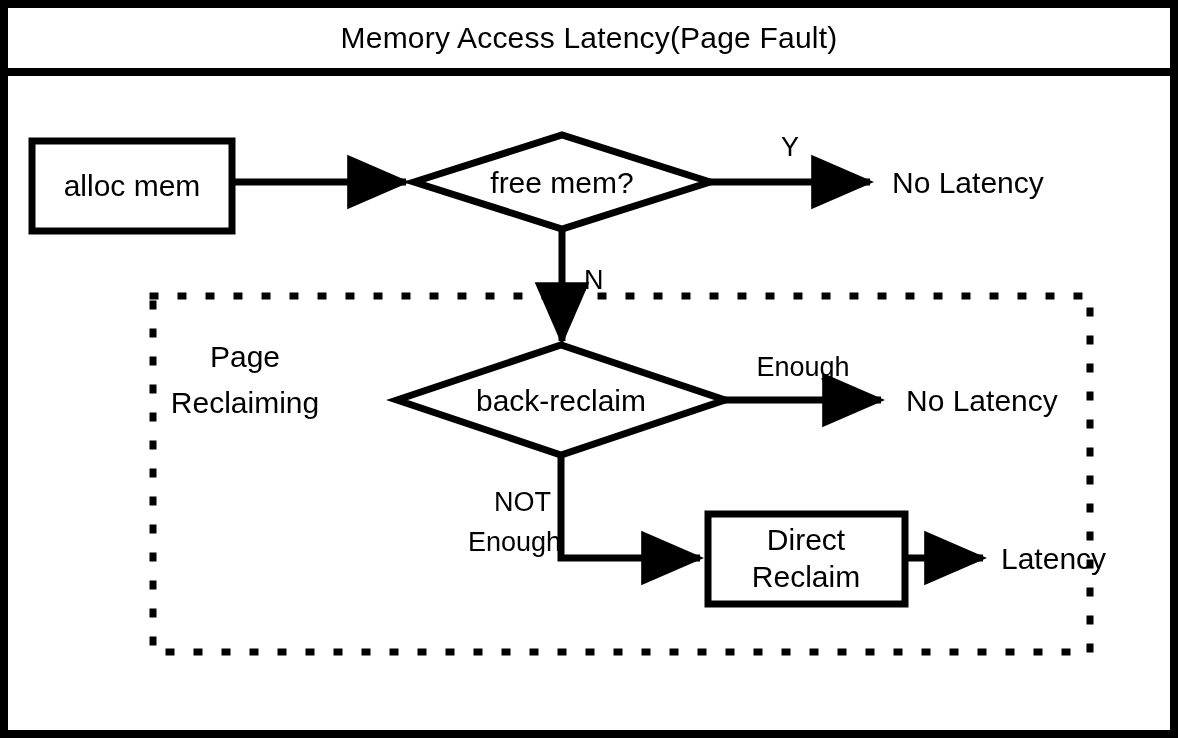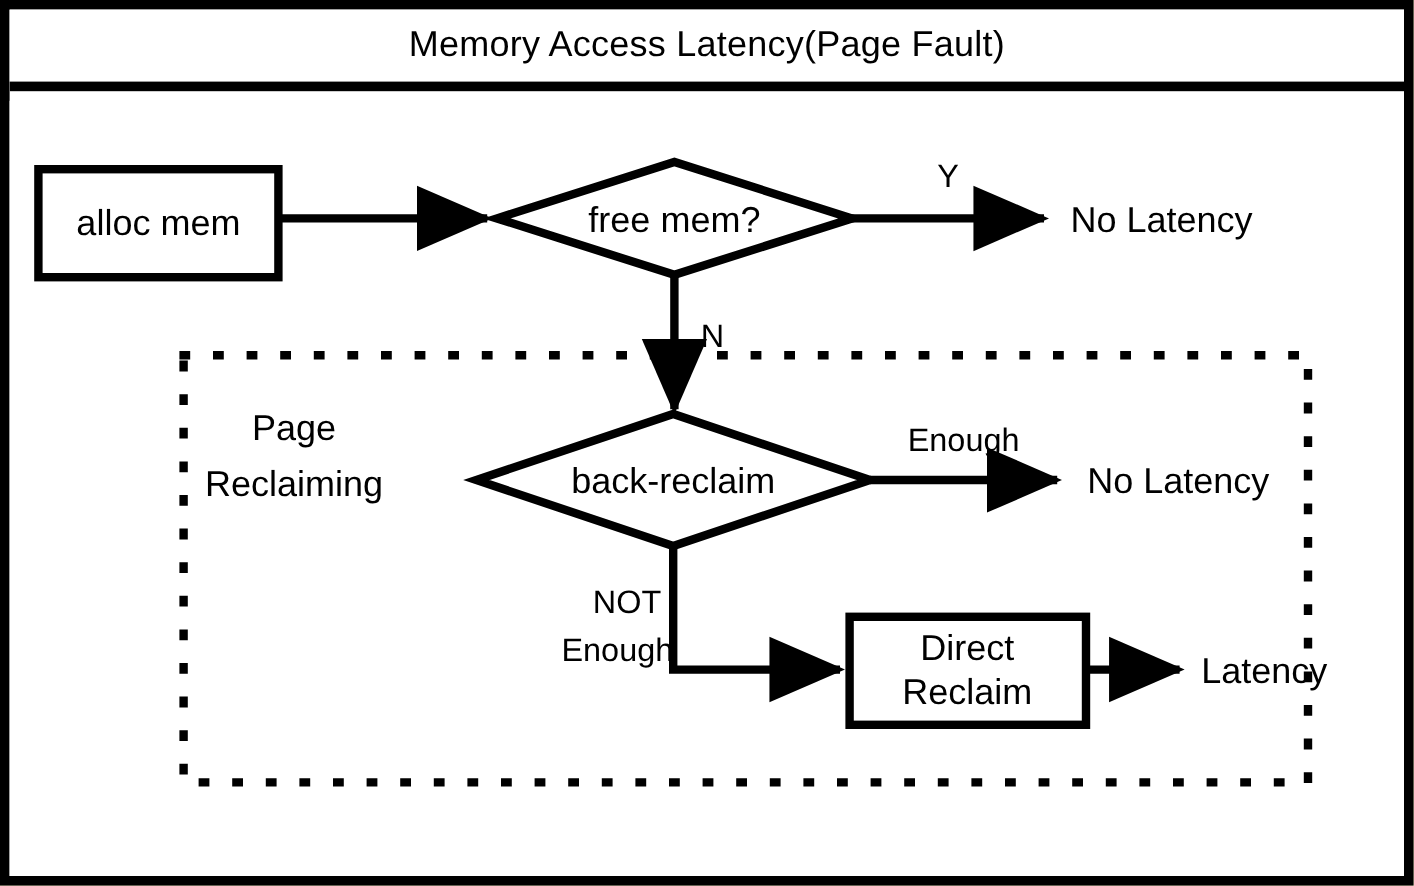--- a/index.html
+++ b/index.html
@@ -10,21 +10,21 @@
   body {
     width: 1178px;
     height: 738px;
     font-family: "Liberation Sans", sans-serif;
     overflow: hidden;
   }
   #page-root {
     position: relative;
     width: 1178px;
     height: 738px;
-    background: #fde047;
+    background: #6d28d9;
   }
   .frame-outer {
     position: absolute;
     left: 0;
     top: 0;
     width: 1178px;
     height: 738px;
     box-sizing: border-box;
     border: 8px solid #000000;
     background: #ffffff;

